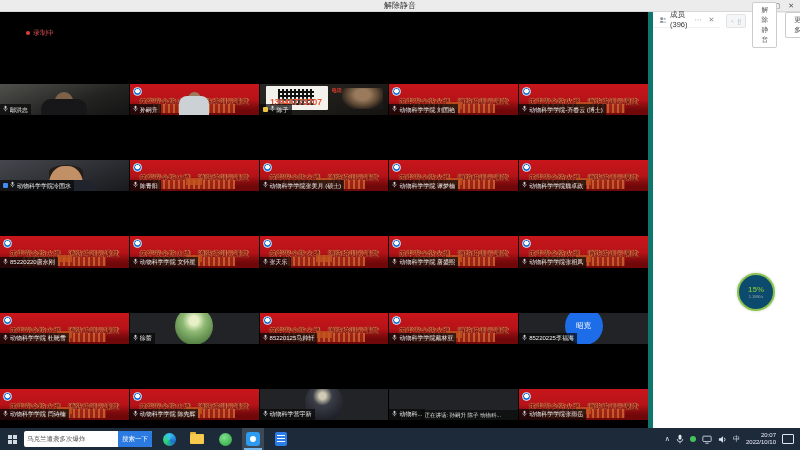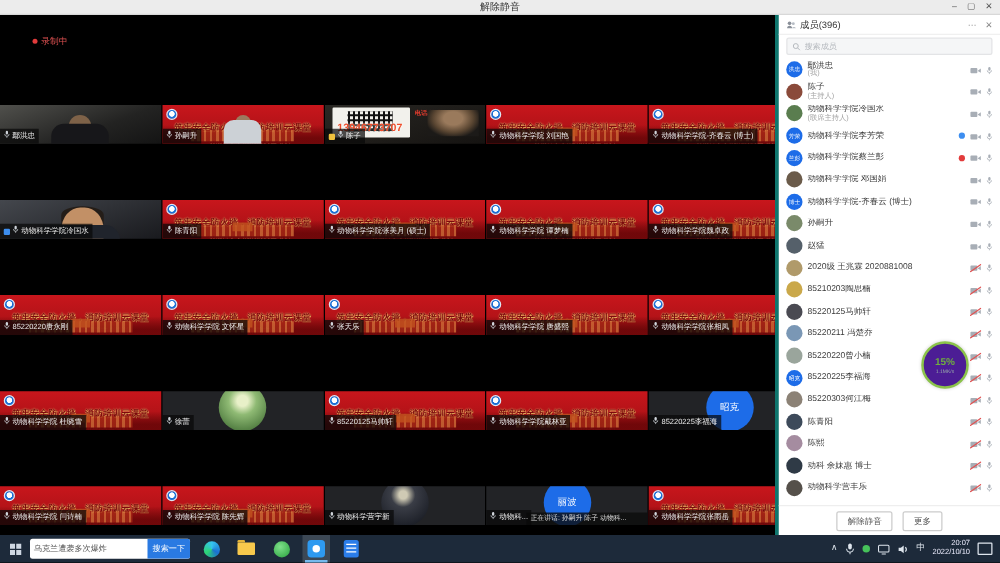--- a/index.html
+++ b/index.html
@@ -69,22 +69,22 @@
   
   .tile.avat{background:#222326;}
   .av-circle{position:absolute;left:50%;top:50%;width:38px;height:38px;margin:-21px 0 0 -19px;
     border-radius:50%;display:flex;align-items:center;justify-content:center;}
   .av-garden{background:radial-gradient(circle at 50% 36%,#e8f0c8 0 14%,#8fba74 36%,#527e42 78%);}
   .av-moon{background:radial-gradient(circle at 46% 34%,#cfcab4 0 10%,#3a3d46 30%,#1b1e26 80%);}
   .av-blue{background:#1d6ce8;color:#fff;font-size:7.5px;}
   .toast{position:absolute;left:32px;right:0;bottom:0;background:rgba(12,12,12,.8);
     color:#ddd;font-size:5.5px;line-height:8px;padding:1px 3px;white-space:nowrap;overflow:hidden;z-index:4;}
   
-  .panel{position:absolute;top:12px;right:0;width:180px;height:416px;background:#fff;
-    border-left:3px solid #0f766e;display:flex;flex-direction:column;}
+  .panel{position:absolute;top:12px;right:0;width:152px;height:416px;background:#fff;
+    border-left:5px solid #0f766e;display:flex;flex-direction:row;}
   .p-head{height:16px;display:flex;align-items:center;padding:0 6px;gap:3px;border-bottom:1px solid #f0f0f0;}
   .p-head .ttl{font-size:7.5px;color:#333;flex:1;}
   .p-head .ic{font-size:7px;color:#888;margin-left:4px;}
   .p-search{height:18px;padding:2px 6px;}
   .p-search .box{height:14px;background:#f5f6f7;border:1px solid #e3e4e6;border-radius:2px;
     display:flex;align-items:center;padding:0 4px;gap:3px;}
   .p-search input{border:0;outline:0;background:transparent;font-size:6.5px;color:#666;width:100%;
     font-family:"Liberation Sans","DejaVu Sans",sans-serif;}
   .p-search input::placeholder{color:#b4b8bd;}
   .p-list{flex:1;overflow:hidden;padding-top:1px;}
@@ -95,21 +95,21 @@
   .m-name{font-size:6.8px;color:#3a3a3a;white-space:nowrap;overflow:hidden;text-overflow:ellipsis;}
   .m-sub{font-size:5.8px;color:#a2a2a2;white-space:nowrap;}
   .m-flag{width:5px;height:5px;border-radius:50%;flex:0 0 auto;}
   .m-ics{display:flex;align-items:center;gap:4px;flex:0 0 auto;color:#a8aeb6;}
   .p-foot{height:24px;display:flex;align-items:center;justify-content:center;gap:8px;
     border-top:1px solid #eee;}
   .p-foot button{font-size:6.8px;color:#555;background:#fff;border:1px solid #ccc;border-radius:2px;
     padding:2px 8px;font-family:"Liberation Sans","DejaVu Sans",sans-serif;}
   
   .widget{position:absolute;left:737px;top:273px;width:38px;height:38px;border-radius:50%;
-    background:#4c1d95;border:2px solid #8bc34a;box-shadow:0 0 3px rgba(0,0,0,.2);
+    background:#0c4a6e;border:2px solid #8bc34a;box-shadow:0 0 3px rgba(0,0,0,.2);
     display:flex;flex-direction:column;align-items:center;justify-content:center;z-index:50;}
   .widget .pc{font-size:8px;color:#6fae3f;font-weight:bold;}
   .widget .sp{font-size:4px;color:#9aa;}
   
   .taskbar{position:absolute;left:0;bottom:0;width:800px;height:22px;background:#1d2a3a;
     display:flex;align-items:center;}
   .tb-start{width:24px;height:22px;display:flex;align-items:center;justify-content:center;}
   .tb-start .w{display:grid;grid-template-columns:4px 4px;grid-template-rows:4px 4px;gap:1px;}
   .tb-start .w i{background:#cfd8e3;}
   .tb-search{width:128px;height:16px;background:#fff;border-radius:2px;display:flex;align-items:center;
@@ -481,21 +481,20 @@
         <div class="chip">
 
       <span><svg width="5" height="7" viewBox="0 0 10 13">
               <rect x="3.2" y="0.8" width="3.6" height="6" rx="1.8" fill="#cfd4da"></rect>
               <path d="M1.5 6a3.5 3.5 0 0 0 7 0 M5 9.5v2.5" stroke="#cfd4da" fill="none" stroke-width="1.2"></path>
             </svg></span>
       <span>动物科学营宇新</span>
     </div>
       </div>
       <div class="tile avat">
-        <div class="av-circle av-blue">丽波</div>
         <div class="chip">
 
       <span><svg width="5" height="7" viewBox="0 0 10 13">
               <rect x="3.2" y="0.8" width="3.6" height="6" rx="1.8" fill="#cfd4da"></rect>
               <path d="M1.5 6a3.5 3.5 0 0 0 7 0 M5 9.5v2.5" stroke="#cfd4da" fill="none" stroke-width="1.2"></path>
             </svg></span>
       <span>动物科...</span>
     </div>
         <div class="toast">正在讲话: 孙嗣升 陈子 动物科...</div>
       </div>

